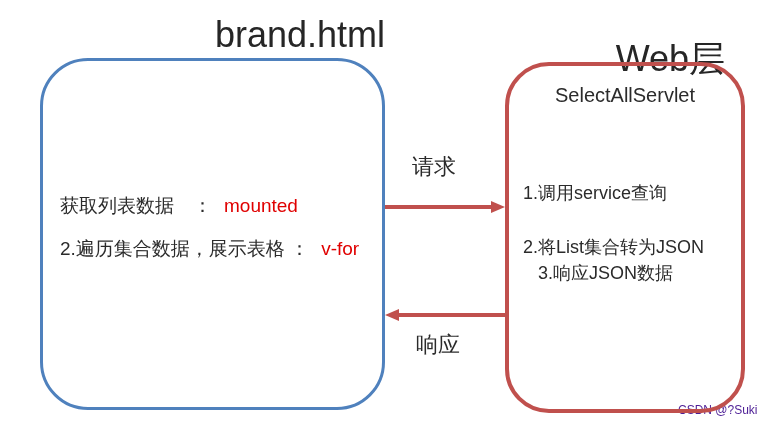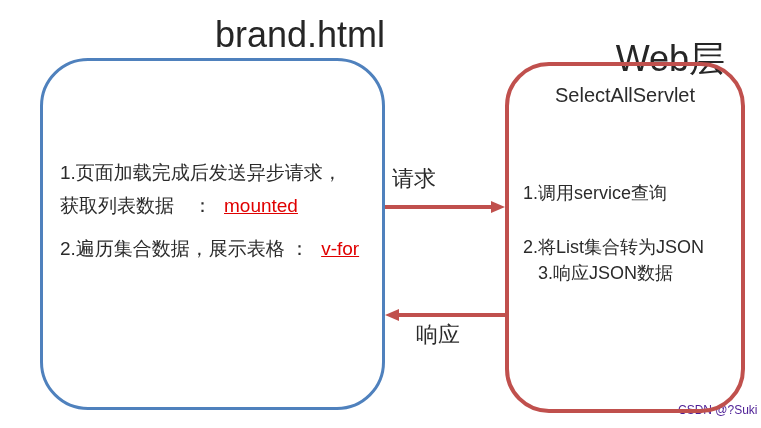--- a/index.html
+++ b/index.html
@@ -10,52 +10,49 @@
   .panel-title{position:absolute;font-size:36px;color:#262626;text-align:right;white-space:nowrap;}
   .left-title{left:40px;top:14px;width:345px;}
   .right-title{left:505px;top:0px;width:220px;margin-top:35px;}
   .box{position:absolute;box-sizing:border-box;background:transparent;}
   .blue-box{left:40px;top:58px;width:345px;height:352px;border:3px solid #4f81bd;border-radius:48px;}
   .red-box{left:505px;top:62px;width:240px;height:351px;border:4px solid #c0504d;border-radius:44px;}
   .line{position:absolute;left:60px;font-size:19px;white-space:nowrap;}
   .l1{top:160px;}
   .l2{top:193px;}
   .l3{top:236px;}
-  .hl{color:#e00000;margin-left:12px;text-decoration:underline;}
+  .hl{color:#e00000;margin-left:12px;}
   .servlet-heading{position:absolute;left:505px;top:84px;width:240px;text-align:center;font-size:20px;white-space:nowrap;}
   .ritem{position:absolute;left:523px;font-size:18px;white-space:nowrap;}
   .r1{top:181px;}
   .r2{top:235px;}
   .r3{top:261px;margin-left:15px;}
   .arrow-label{position:absolute;font-size:22px;color:#2b2b2b;white-space:nowrap;}
-  .request-label{left:392px;top:152px;margin-top:12px;}
-  .response-label{left:404px;top:320px;padding-left:12px;}
+  .request-label{left:412px;top:152px;}
+  .response-label{left:404px;top:330px;padding-left:12px;}
   .arrow-line{position:absolute;height:3.5px;background:#c0504d;}
   .top-arrow{left:385px;top:205px;width:106px;}
   .bottom-arrow{left:399px;top:313px;width:106px;}
   .arrow-head{position:absolute;width:0;height:0;border-top:6px solid transparent;border-bottom:6px solid transparent;}
   .top-head{left:491px;top:201px;border-left:14px solid #c0504d;}
   .bottom-head{left:385px;top:309px;border-right:14px solid #c0504d;}
   .watermark{position:absolute;left:678px;top:403px;font-size:12px;color:#4c1d95;white-space:nowrap;}
 </style>
 </head>
 <body>
 
 <div class="canvas">
 
   <div class="watermark">CSDN @?Suki</div>
 
   <div class="panel-title left-title">brand.html</div>
   <div class="panel-title right-title">Web层</div>
 
   <div class="box blue-box"></div>
 
-  <div class="line l1">
-    <span>1.页面加载完成后发送异步请求，</span>
-  </div>
   <div class="line l2">
     <span>获取列表数据　：</span><span class="hl">mounted</span>
   </div>
   <div class="line l3">
     <span>2.遍历集合数据，展示表格 ：</span><span class="hl">v-for</span>
   </div>
 
   <div class="box red-box"></div>
   <div class="servlet-heading">SelectAllServlet</div>
   <div class="ritem r1">1.调用service查询</div>

